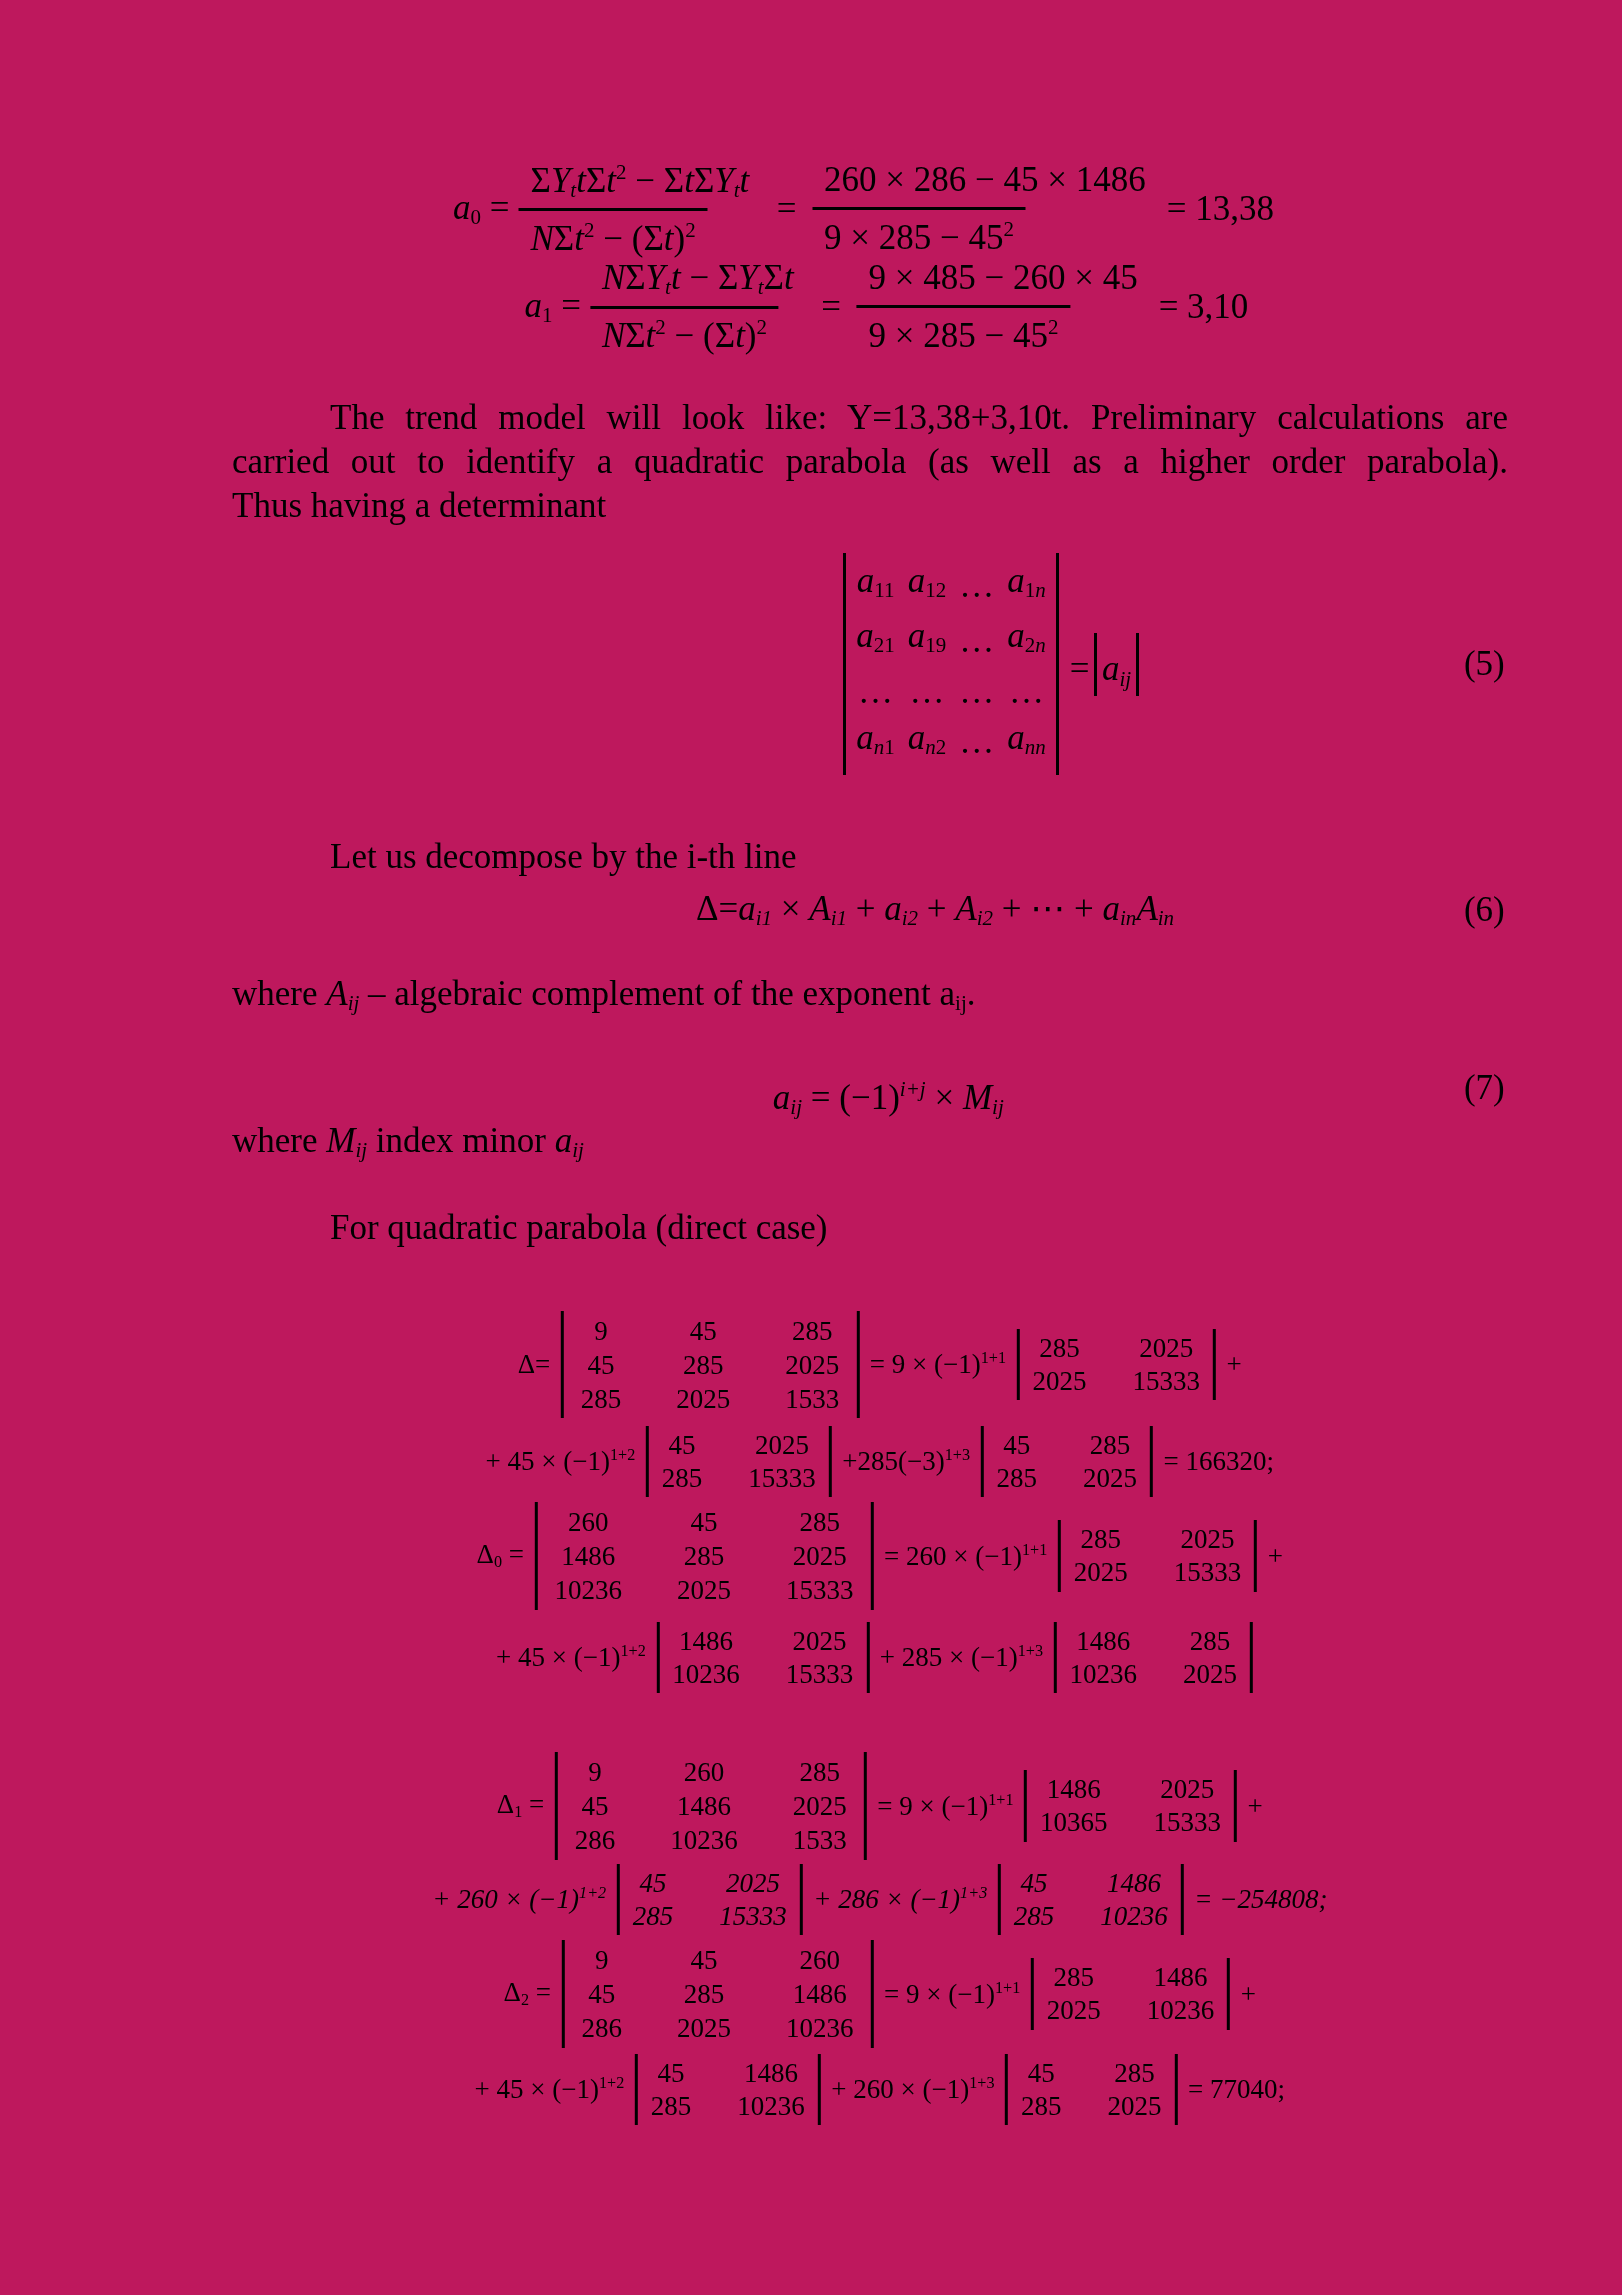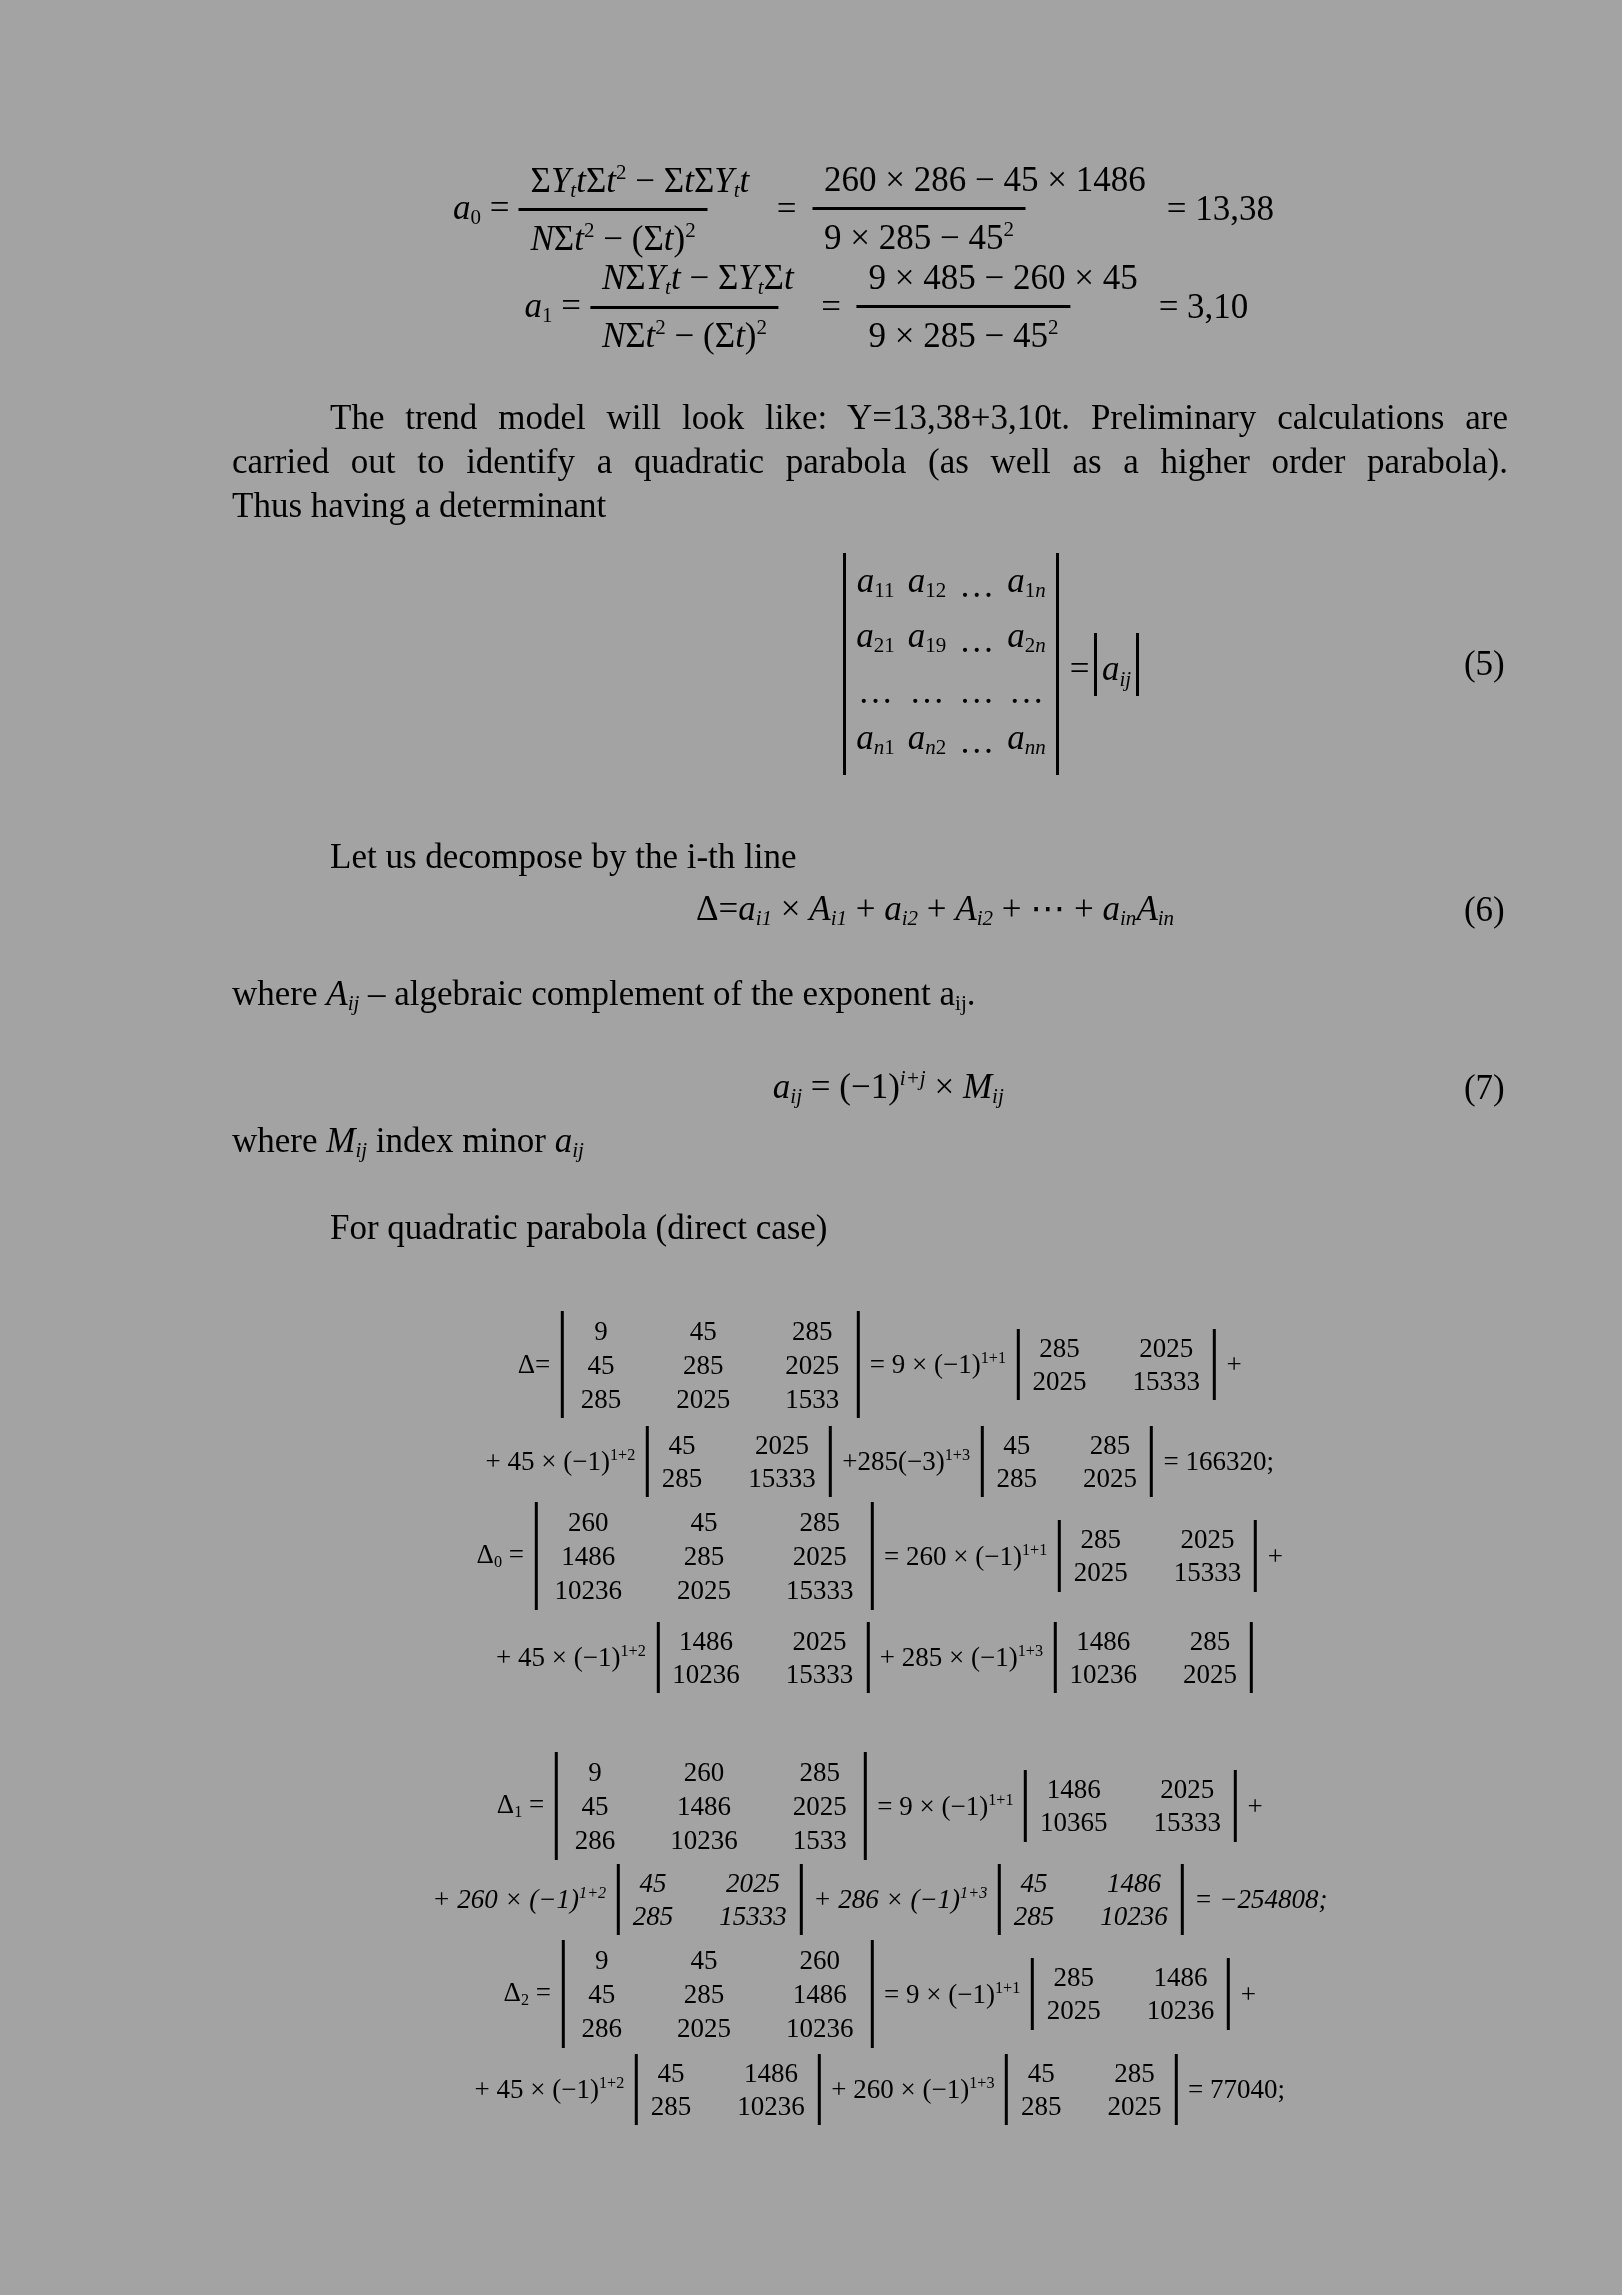--- a/index.html
+++ b/index.html
@@ -1,17 +1,17 @@
 <!DOCTYPE html>
 <html style="font-size:10.5px"><head>
 <meta charset="utf-8">
 <title>Document</title>
 <style>
   html,body{margin:0;padding:0;background:#ffffff;}
-  #page{position:relative;width:1623px;height:2295px;background:#a3a3a3;color:#000;
+  #page{position:relative;width:1623px;height:2295px;background:#be185d;color:#000;
         font-family:"Liberation Serif","DejaVu Serif",serif;overflow:hidden;}
   .mathrow{position:absolute;left:232px;width:1276px;display:flex;justify-content:center;align-items:center;}
   .eqwrap{display:flex;align-items:center;}
   .fs-eq{font-size:35px;}
   .fs-delta{font-size:27px;}
   .mtx{white-space:pre;}
   .it{font-style:italic;}
   .tsub{font-size:60%;vertical-align:-0.25em;}
   .tsup{font-size:60%;vertical-align:0.6em;}
   .vbar{display:inline-block;width:3.3px;height:1.8em;background:#000;vertical-align:-0.45em;margin:0 4.6px;}
@@ -106,21 +106,21 @@
 
   <div class="mathrow fs-eq" style="top:877px;height:65px;">
     <div class="eqwrap" style="transform:translateX(65px);">
       <span class="mtx"><span>Δ=</span><span class="it">a</span><span class="tsub it">i1</span><span> × </span><span class="it">A</span><span class="tsub it">i1</span><span> + </span><span class="it">a</span><span class="tsub it">i2</span><span> + </span><span class="it">A</span><span class="tsub it">i2</span><span> + ⋯ + </span><span class="it">a</span><span class="tsub it">in</span><span class="it">A</span><span class="tsub it">in</span></span>
     </div>
     <span class="eqnum">(6)</span>
   </div>
 
   <div class="bodyline" style="left:232px;top:972px;"><span>where </span><span class="it">A</span><span class="tsub it">ij</span><span> – algebraic complement of the exponent a</span><span class="tsub">ij</span><span>.</span></div>
 
-  <div class="mathrow fs-eq" style="top:1055px;height:65px;">
+  <div class="mathrow fs-eq" style="top:1055px;height:65px;align-items:flex-end;">
     <div class="eqwrap" style="transform:translateX(18.3px);">
       <span class="mtx"><span class="it">a</span><span class="tsub it">ij</span><span> = (−1)</span><span class="tsup it">i+j</span><span> × </span><span class="it">M</span><span class="tsub it">ij</span></span>
     </div>
     <span class="eqnum">(7)</span>
   </div>
 
   <div class="bodyline" style="left:232px;top:1119px;"><span>where </span><span class="it">M</span><span class="tsub it">ij</span><span> index minor </span><span class="it">a</span><span class="tsub it">ij</span></div>
 
   <div class="bodyline" style="left:330px;top:1206px;">For quadratic parabola (direct case)</div>
 

